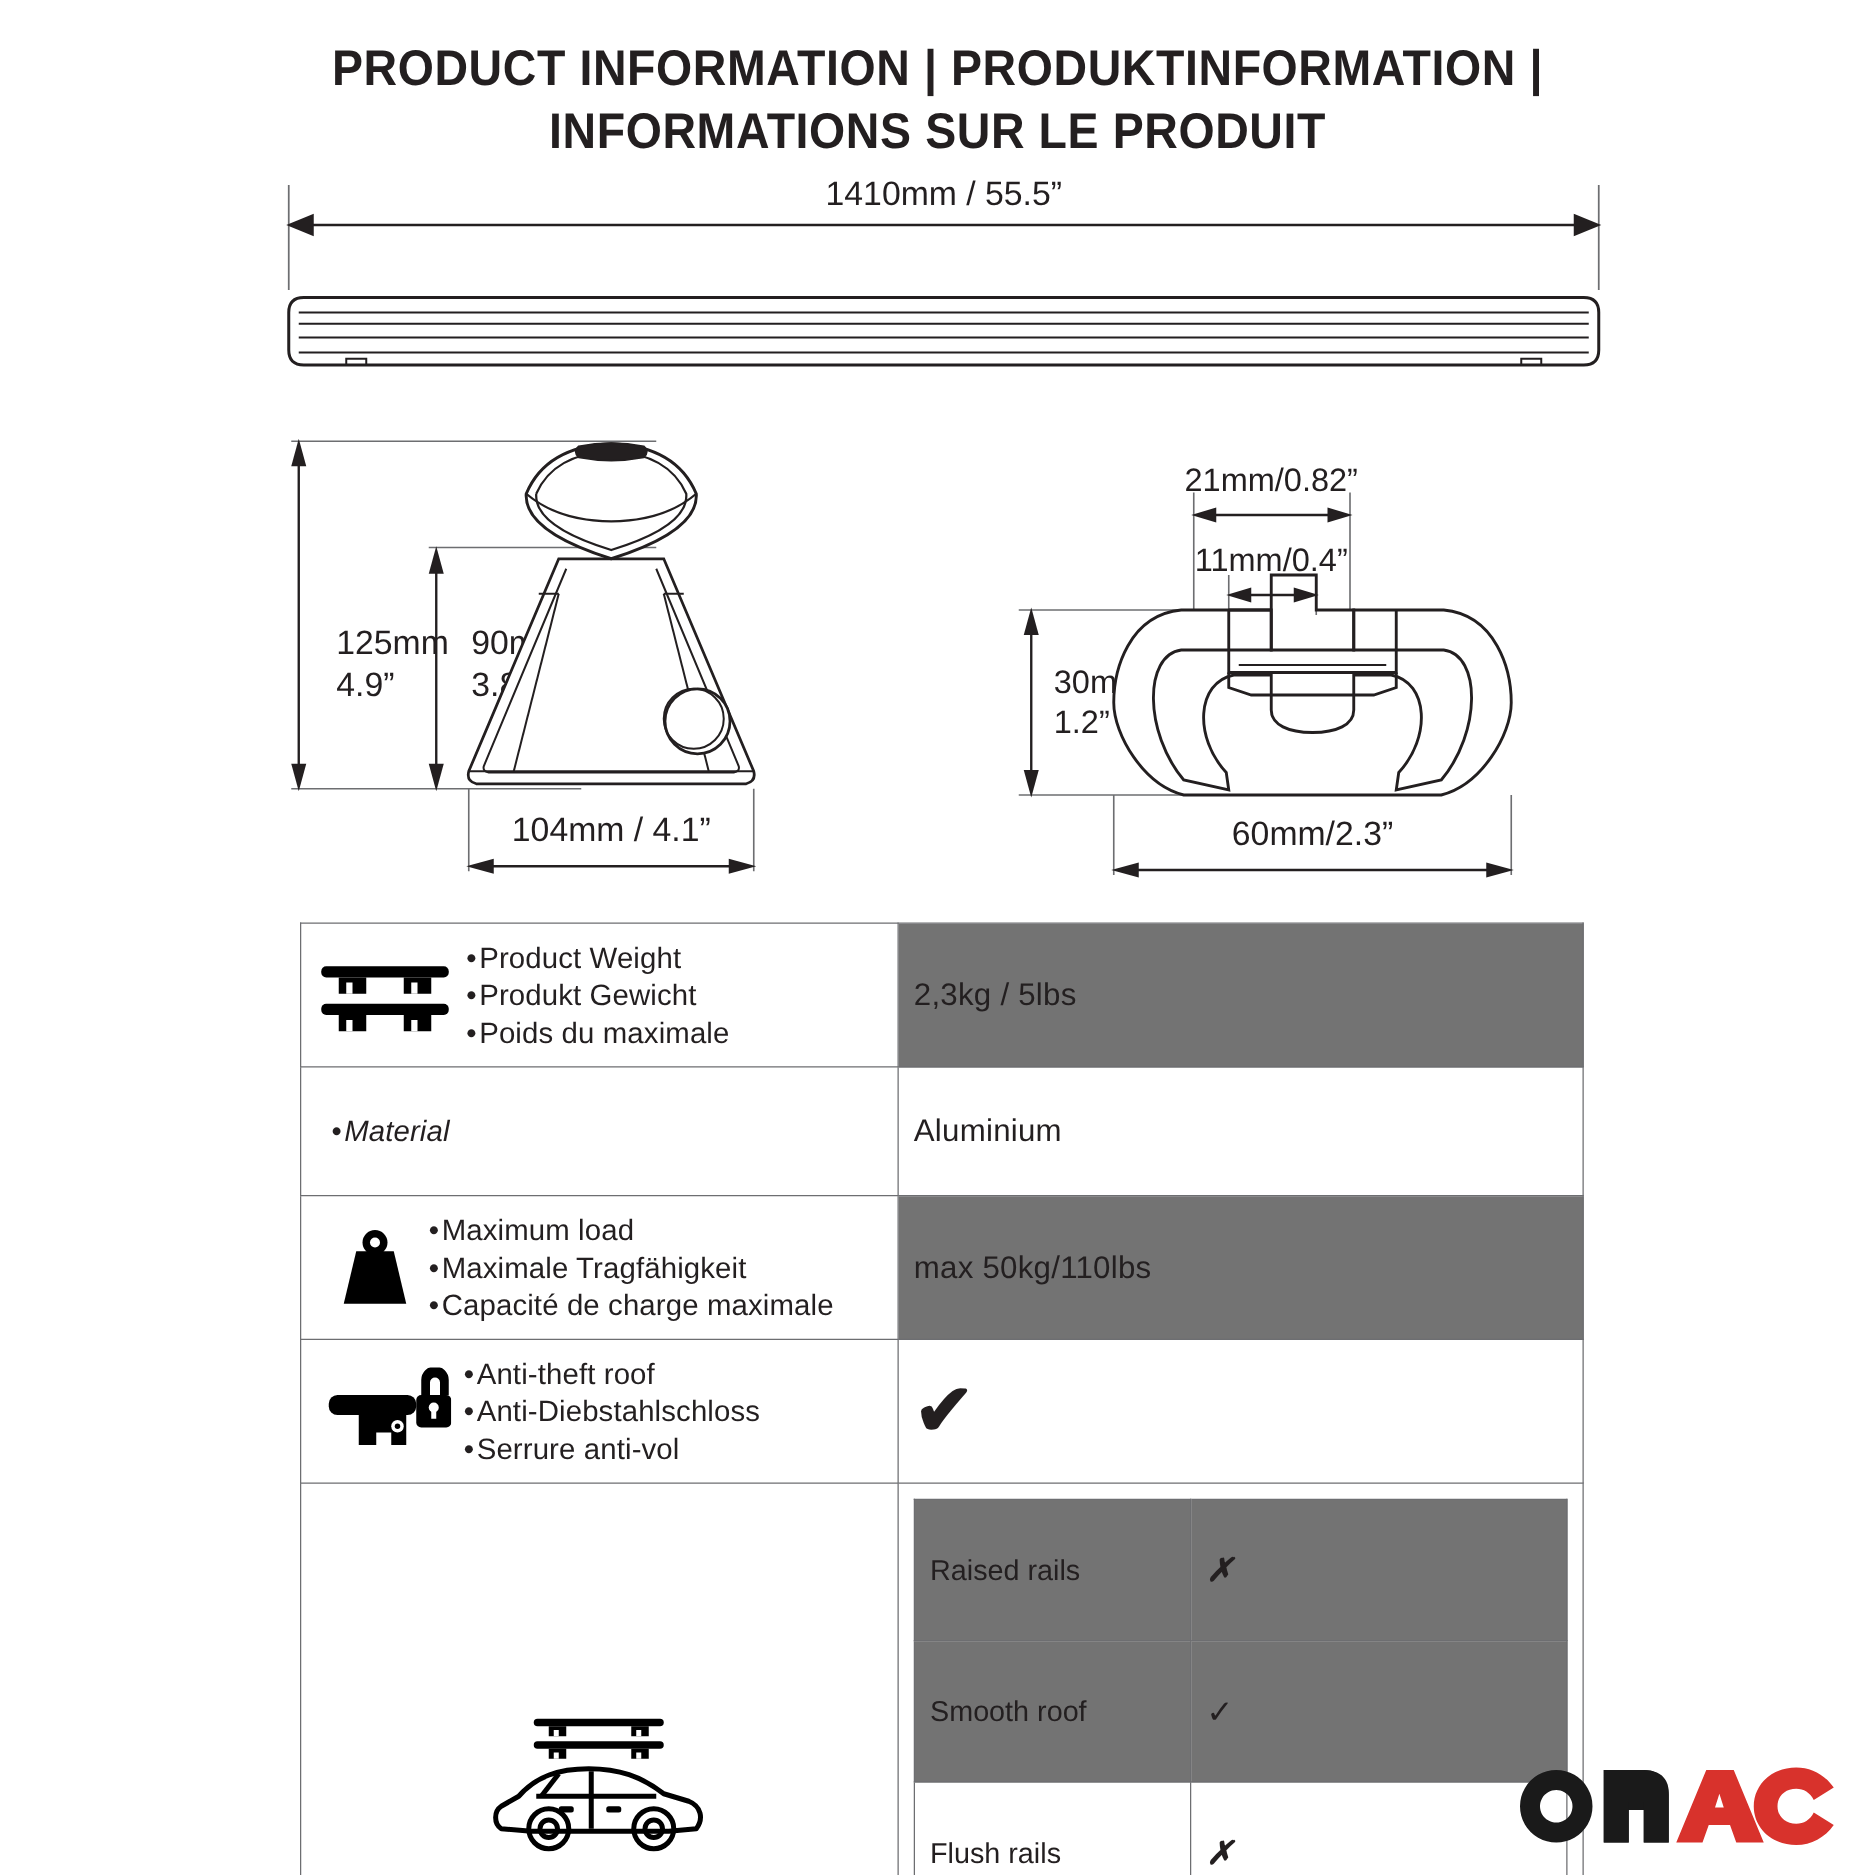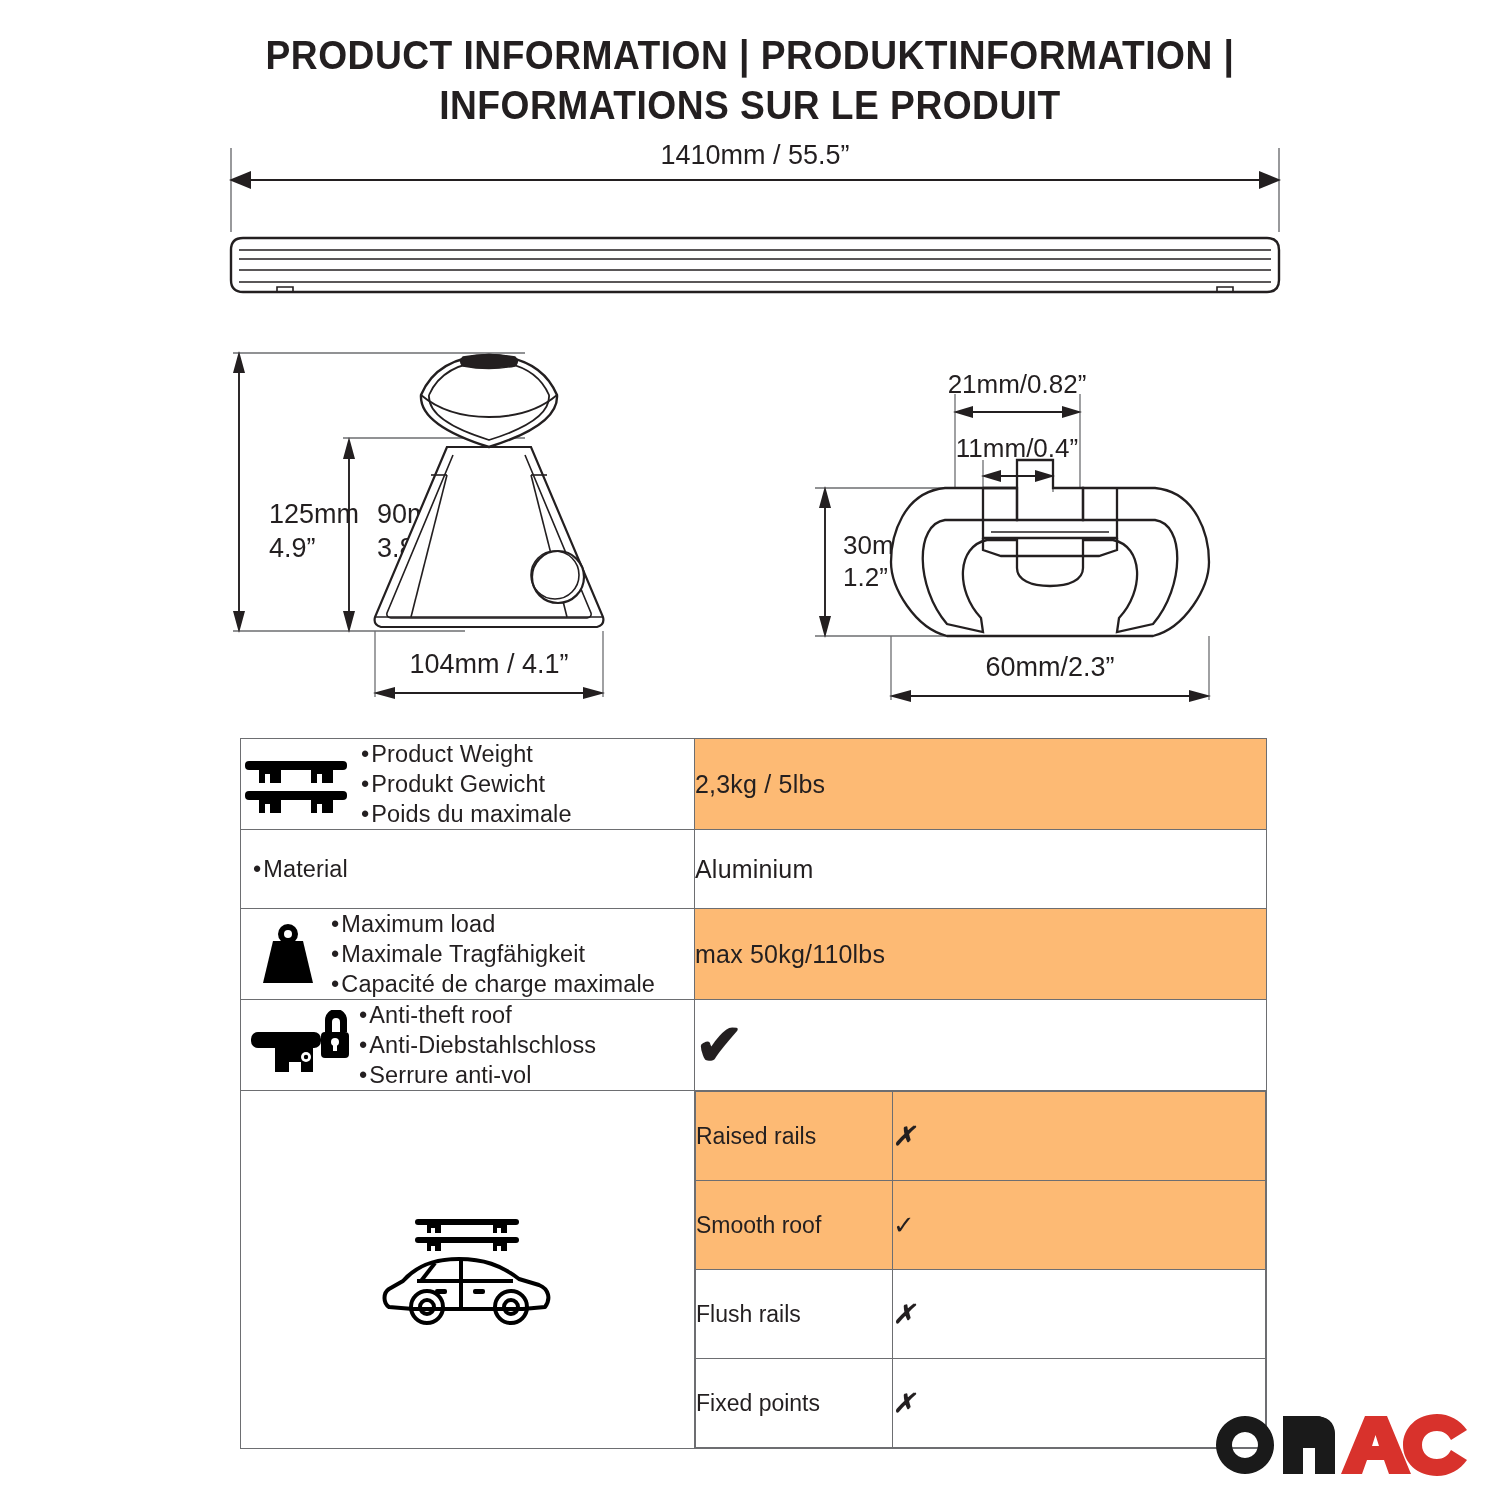--- a/index.html
+++ b/index.html
@@ -46,32 +46,32 @@
     position: absolute;
     left: 240px;
     top: 738px;
     width: 1027px;
     border-collapse: collapse;
     table-layout: fixed;
   }
   #spec-table td {
     border: 1.6px solid #6d6e71;
     vertical-align: middle;
-    padding: 0;
+    padding: 12px;
   }
   .cell-label {
     width: 453px;
     padding: 10px 6px 10px 14px;
   }
   .cell-value {
     padding: 6px 0 6px 24px;
     font-size: 25px;
     letter-spacing: 0.2px;
   }
-  .shaded { background: #fdba74; }
+  .shaded { background: #737373; }
 
   .label-row {
     display: flex;
     align-items: center;
     gap: 10px;
   }
   .label-icon {
     flex: 0 0 auto;
     display: flex;
     align-items: center;
@@ -319,21 +319,21 @@
             <div class="bullet">Poids du maximale</div>
           </span>
         </div>
       </td>
       <td class="cell-value shaded">2,3kg / 5lbs</td>
     </tr>
 
     <tr>
       <td class="cell-label">
         <div class="label-row" style="min-height:78px;">
-          <span class="label-texts" style="margin-left:12px;">
+          <span class="label-texts" style="margin-left:12px;font-style:italic;">
             <div class="bullet">Material</div>
           </span>
         </div>
       </td>
       <td class="cell-value">Aluminium</td>
     </tr>
 
     <tr>
       <td class="cell-label">
         <div class="label-row">

